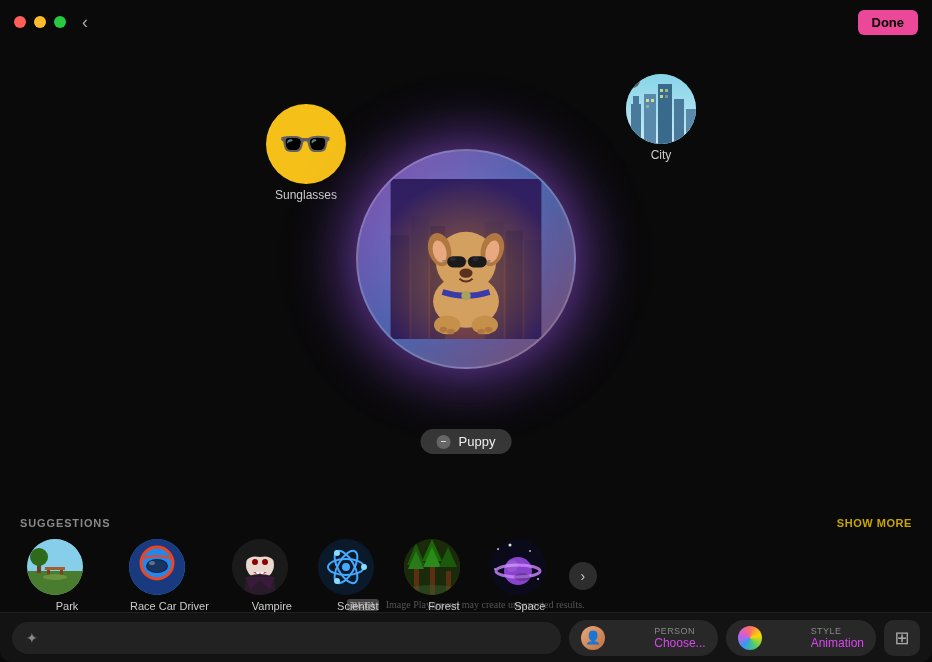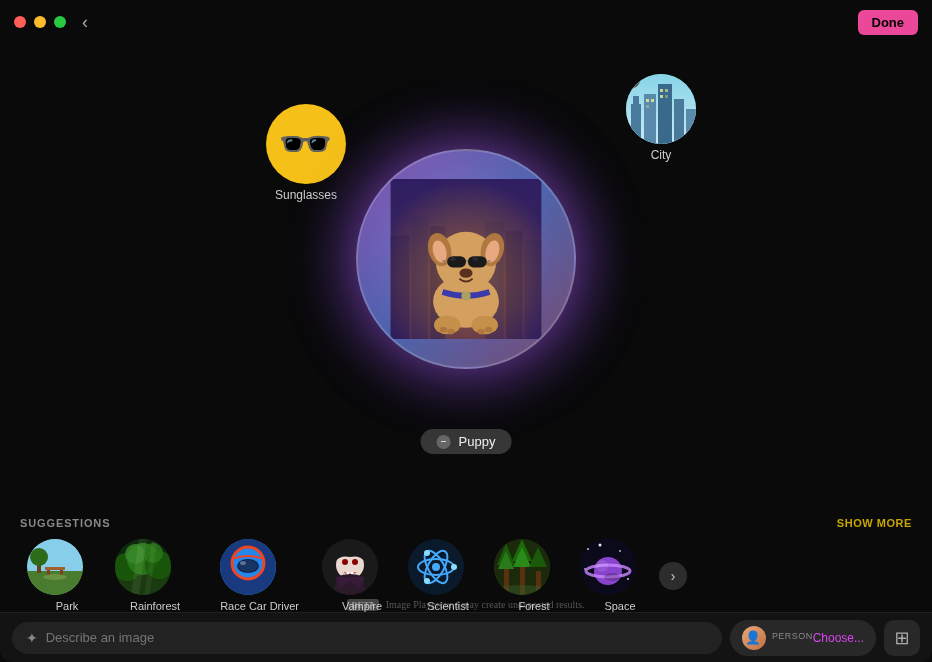--- a/index.html
+++ b/index.html
@@ -335,21 +335,23 @@
       border-radius: 50%;
       background: linear-gradient(135deg, #e8a87c, #c07040);
       font-size: 13px;
       display: flex;
       align-items: center;
       justify-content: center;
     }
 
     .btn-text-group {
       display: flex;
+      flex-direction: column;
       align-items: flex-start;
+      margin-left: 43px;
     }
 
     .btn-label-small {
       font-size: 9px;
       color: #888;
       letter-spacing: 0.05em;
       text-transform: uppercase;
     }
 
     .btn-label-main {
@@ -621,38 +623,20 @@
 
           <rect x="10" y="20" width="4" height="14" fill="#6a4020"></rect>
           <circle cx="12" cy="18" r="9" fill="#2d6a1a"></circle>
 
           <ellipse cx="28" cy="38" rx="12" ry="3" fill="#8aaa50" opacity="0.5"></ellipse>
         </svg>
       </div>
       <span class="suggestion-label">Park</span>
     </div>
 
-    <div class="suggestion-item">
-      <div class="rainforest-scene suggestion-circle">
-        <svg viewBox="0 0 56 56" width="56" height="56">
-          <rect x="0" y="0" width="56" height="56" rx="28" fill="#0d2a0d"></rect>
-          <rect x="0" y="36" width="56" height="20" fill="#1a3a10"></rect>
-
-          <circle cx="12" cy="28" r="14" fill="#1a5a0a" opacity="0.9"></circle>
-          <circle cx="28" cy="20" r="16" fill="#2a7a1a" opacity="0.9"></circle>
-          <circle cx="44" cy="26" r="14" fill="#1a5a0a" opacity="0.9"></circle>
-          <circle cx="20" cy="15" r="10" fill="#3a8a2a" opacity="0.8"></circle>
-          <circle cx="38" cy="14" r="10" fill="#2a7a1a" opacity="0.8"></circle>
-
-          <line x1="28" y1="0" x2="20" y2="56" stroke="rgba(255,255,200,0.08)" stroke-width="8"></line>
-          <line x1="40" y1="0" x2="32" y2="56" stroke="rgba(255,255,200,0.06)" stroke-width="5"></line>
-        </svg>
-      </div>
-      <span class="suggestion-label">Rainforest</span>
-    </div>
 
     <div class="suggestion-item">
       <div class="racecar-scene suggestion-circle">
         <svg viewBox="0 0 56 56" width="56" height="56">
           <rect x="0" y="0" width="56" height="56" rx="28" fill="#1a3a80"></rect>
 
           <circle cx="28" cy="24" r="16" fill="#2288ee"></circle>
           <circle cx="28" cy="24" r="16" fill="none" stroke="#ee4422" stroke-width="3"></circle>
 
           <ellipse cx="28" cy="27" rx="11" ry="7" fill="#112244"></ellipse>
@@ -750,28 +734,34 @@
     </div>
 
     <div class="scroll-arrow">›</div>
   </div>
 </div>
 
 <div class="bottom-toolbar">
 
   <div class="search-field">
     <span class="search-icon-inner">✦</span>
-    <input class="search-input-el" type="text" placeholder="Describe an image" style="">
   </div>
 
   <button class="toolbar-btn">
     <div class="btn-avatar">👤</div>
     <div class="btn-text-group">
       <span class="btn-label-small">PERSON</span>
       <span class="btn-label-main">Choose...</span>
     </div>
   </button>
 
+  <button class="toolbar-btn">
+    <div class="style-icon"></div>
+    <div class="btn-text-group">
+      <span class="btn-label-small">STYLE</span>
+      <span class="btn-label-main">Animation</span>
+    </div>
+  </button>
 
   <button class="gallery-btn">
     <span>⊞</span>
   </button>
 </div>
 
 </body></html>

